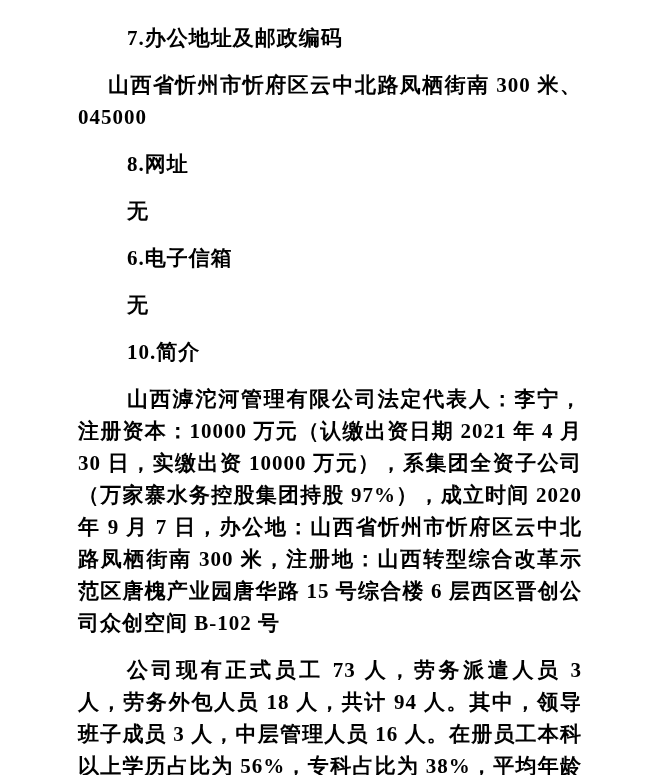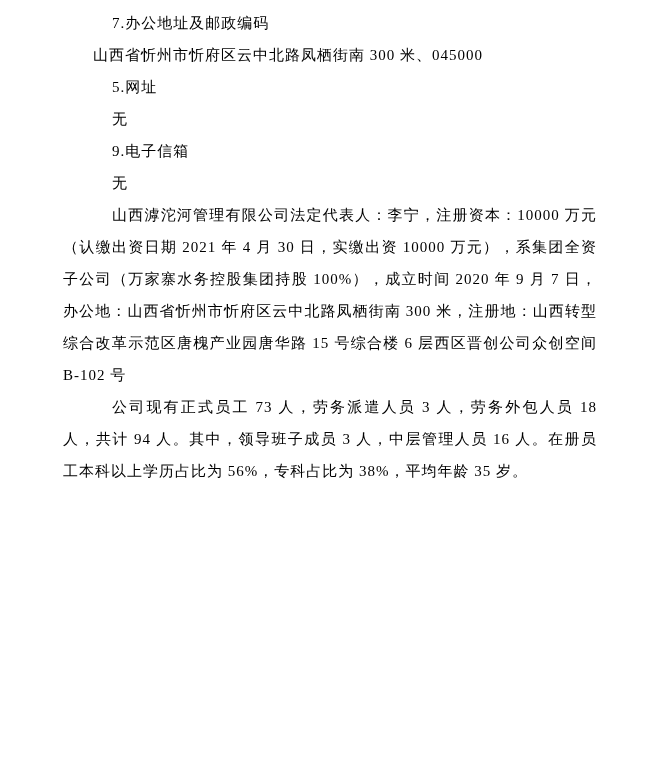--- a/index.html
+++ b/index.html
@@ -12,48 +12,50 @@
     width: 657px;
     height: 775px;
     box-sizing: border-box;
     background: #ffffff;
     color: #000000;
     padding: 7px 60px 0 63px;
     overflow: hidden;
     font-family: "Liberation Serif", "DejaVu Serif", serif;
   }
   .para {
-    margin: 0;
-    font-size: 15px;
+    margin: 15px;
+    font-size: 21px;
     line-height: 32px;
     letter-spacing: 1px;
     text-align: justify;
     text-justify: inter-character;
     text-align-last: left;
     word-break: break-all;
+    font-weight: bold;
   }
   .indent-lg { text-indent: 49px; }
   .indent-sm { text-indent: 30px; }
 </style>
 </head>
 <body>
 
 <div class="page">
 
   <p class="para indent-lg">7.办公地址及邮政编码</p>
 
   <p class="para indent-sm">山西省忻州市忻府区云中北路凤栖街南 300 米、045000</p>
 
-  <p class="para indent-lg">5.网址</p>
+  <p class="para indent-lg">8.网址</p>
 
   <p class="para indent-lg">无</p>
 
-  <p class="para indent-lg">9.电子信箱</p>
+  <p class="para indent-lg">6.电子信箱</p>
 
   <p class="para indent-lg">无</p>
 
+  <p class="para indent-lg">10.简介</p>
 
-  <p class="para indent-lg">山西滹沱河管理有限公司法定代表人：李宁，注册资本：10000 万元（认缴出资日期 2021 年 4 月 30 日，实缴出资 10000 万元），系集团全资子公司（万家寨水务控股集团持股 100%），成立时间 2020 年 9 月 7 日，办公地：山西省忻州市忻府区云中北路凤栖街南 300 米，注册地：山西转型综合改革示范区唐槐产业园唐华路 15 号综合楼 6 层西区晋创公司众创空间 B-102 号</p>
+  <p class="para indent-lg">山西滹沱河管理有限公司法定代表人：李宁，注册资本：10000 万元（认缴出资日期 2021 年 4 月 30 日，实缴出资 10000 万元），系集团全资子公司（万家寨水务控股集团持股 97%），成立时间 2020 年 9 月 7 日，办公地：山西省忻州市忻府区云中北路凤栖街南 300 米，注册地：山西转型综合改革示范区唐槐产业园唐华路 15 号综合楼 6 层西区晋创公司众创空间 B-102 号</p>
 
 
   <p class="para indent-lg">公司现有正式员工 73 人，劳务派遣人员 3 人，劳务外包人员 18 人，共计 94 人。其中，领导班子成员 3 人，中层管理人员 16 人。在册员工本科以上学历占比为 56%，专科占比为 38%，平均年龄 35 岁。</p>
 
 </div>
 
 </body></html>

